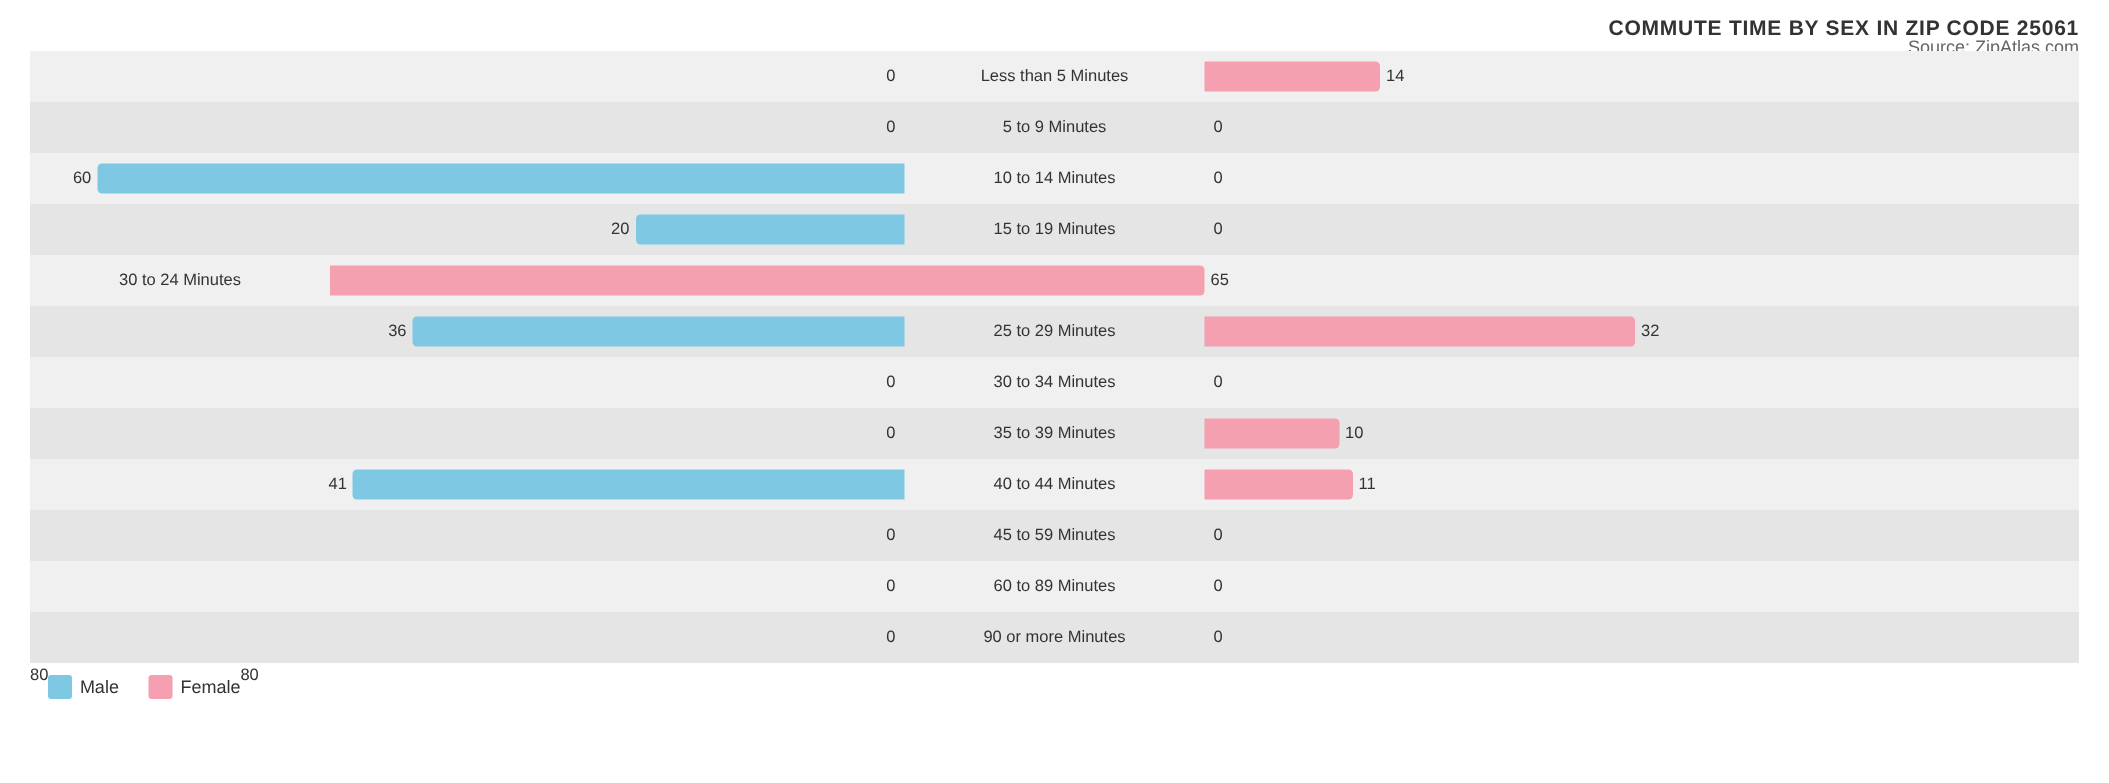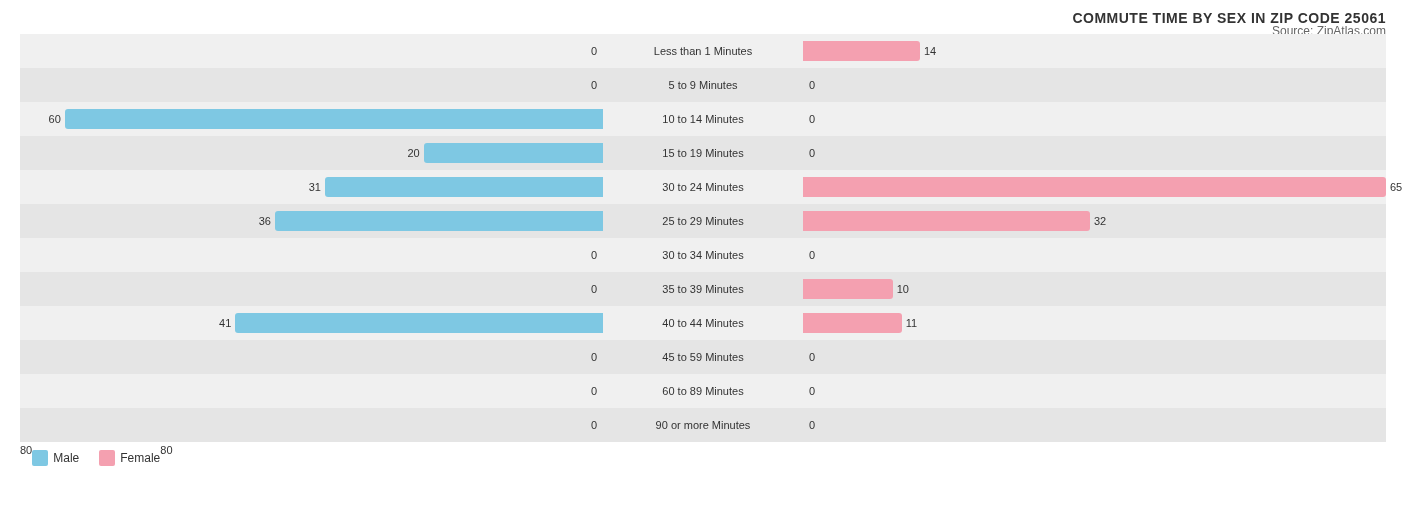--- a/index.html
+++ b/index.html
@@ -141,21 +141,21 @@
   <div class="source">Source: ZipAtlas.com</div>
 
   <div class="chart-rows" id="chart-rows">
   <div class="data-row">
       <div class="left-half">
         <div class="m-bar" style="width:0px;">
           
         </div>
         <span style="font-size:11px;color:#333;margin-right:6px;">0</span>
       </div>
-      <div class="center-text">Less than 1 Minutes</div>
+      <div class="center-text">Less than 5 Minutes</div>
       <div class="right-half">
         <div class="f-bar" style="width:117px;">
           <span class="f-val">14</span>
         </div>
 
       </div>
     </div>
       <div class="data-row">
       <div class="left-half">
         <div class="m-bar" style="width:0px;">
@@ -195,26 +195,20 @@
       </div>
       <div class="center-text">15 to 19 Minutes</div>
       <div class="right-half">
         <div class="f-bar" style="width:0px;">
           
         </div>
         <span style="font-size:11px;color:#333;margin-left:6px;">0</span>
       </div>
     </div>
       <div class="data-row">
-      <div class="left-half">
-        <div class="m-bar" style="width:278.04615384615386px;">
-          <span class="m-val">31</span>
-        </div>
-
-      </div>
       <div class="center-text">30 to 24 Minutes</div>
       <div class="right-half">
         <div class="f-bar" style="width:583px;">
           <span class="f-val">65</span>
         </div>
 
       </div>
     </div>
       <div class="data-row">
       <div class="left-half">

